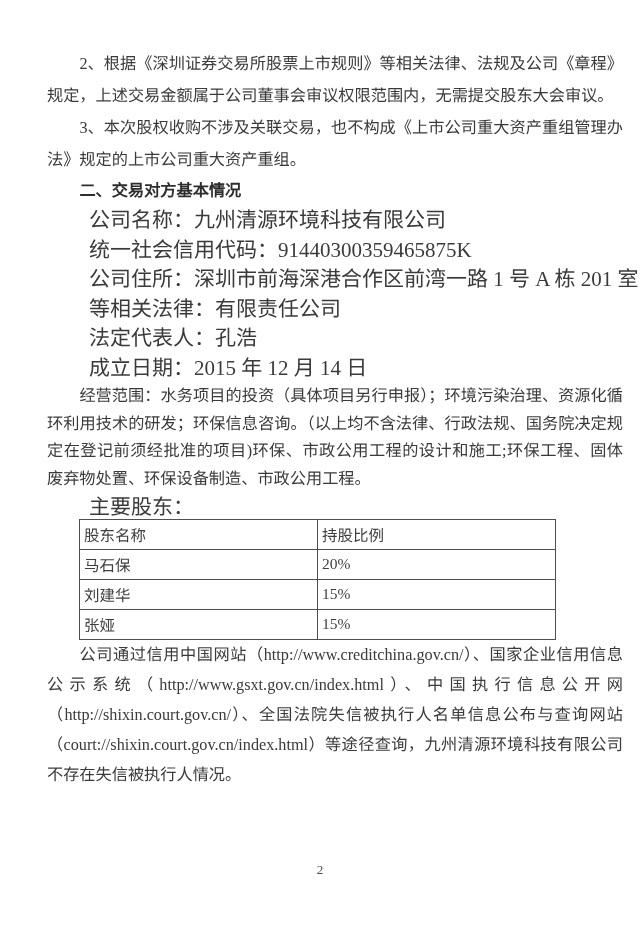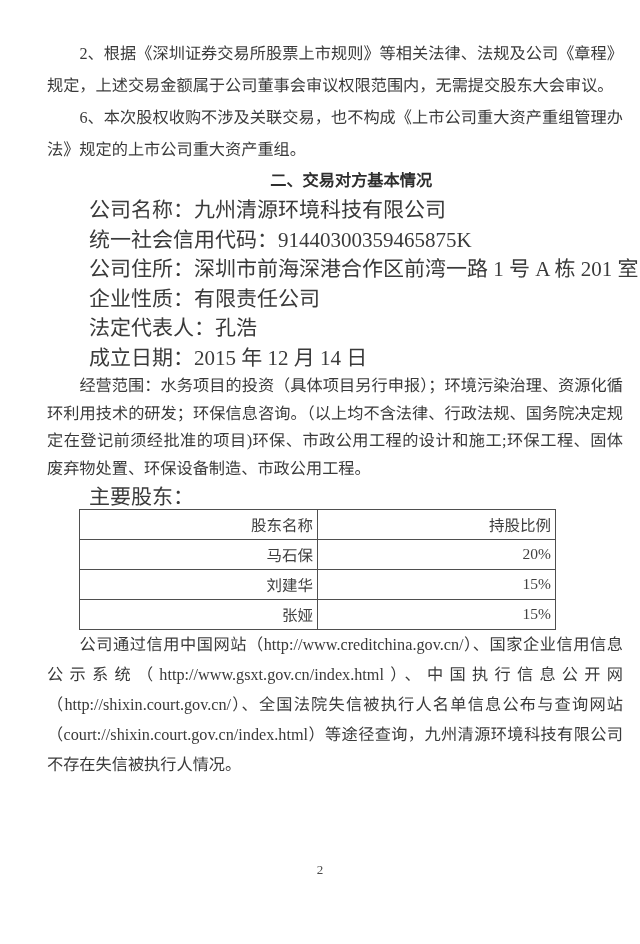--- a/index.html
+++ b/index.html
@@ -12,21 +12,21 @@
     height: 944px;
     font-family: "Liberation Serif", "DejaVu Serif", serif;
     color: #3a3a3a;
     overflow: hidden;
   }
   .page {
     position: relative;
     box-sizing: border-box;
     width: 640px;
     height: 900px;
-    padding: 38px 17px 0 47px;
+    padding: 48px 17px 0 47px;
     background: #ffffff;
   }
   .para {
     margin: 0;
     font-size: 16.2px;
     line-height: 32px;
     text-align: justify;
     text-indent: 2em;
   }
   .para.credit {
@@ -35,41 +35,40 @@
   .para.scope {
     line-height: 27.5px;
   }
   .heading {
     margin: 0;
     font-size: 16.2px;
     font-weight: bold;
     line-height: 30px;
     text-indent: 2em;
     color: #2e2e2e;
-    text-align: center;
   }
   .info {
     margin: 0;
     font-size: 21px;
     line-height: 29.5px;
     text-indent: 2em;
     white-space: nowrap;
   }
   table.shareholders {
     border-collapse: collapse;
     table-layout: fixed;
     width: 477px;
     margin: -4px 0 0 32px;
   }
   table.shareholders th,
   table.shareholders td {
     border: 1px solid #4f4f4f;
     height: 29px;
     padding: 0 4px;
-    text-align: right;
+    text-align: left;
     vertical-align: middle;
     font-size: 15.5px;
     font-weight: normal;
     color: #3f3f3f;
   }
   .page-number {
     position: absolute;
     bottom: 22px;
     left: 0;
     width: 100%;
@@ -78,28 +77,28 @@
     color: #4a4a4a;
   }
 </style>
 </head>
 <body>
 
 <div class="page">
 
   <p class="para">2、根据《深圳证券交易所股票上市规则》等相关法律、法规及公司《章程》规定，上述交易金额属于公司董事会审议权限范围内，无需提交股东大会审议。</p>
 
-  <p class="para">6、本次股权收购不涉及关联交易，也不构成《上市公司重大资产重组管理办法》规定的上市公司重大资产重组。</p>
+  <p class="para">3、本次股权收购不涉及关联交易，也不构成《上市公司重大资产重组管理办法》规定的上市公司重大资产重组。</p>
 
   <h2 class="heading">二、交易对方基本情况</h2>
 
   <p class="info">公司名称：九州清源环境科技有限公司</p>
   <p class="info">统一社会信用代码：91440300359465875K</p>
   <p class="info">公司住所：深圳市前海深港合作区前湾一路 1 号 A 栋 201 室</p>
-  <p class="info">企业性质：有限责任公司</p>
+  <p class="info">等相关法律：有限责任公司</p>
   <p class="info">法定代表人：孔浩</p>
   <p class="info">成立日期：2015 年 12 月 14 日</p>
 
   <p class="para scope">经营范围：水务项目的投资（具体项目另行申报）；环境污染治理、资源化循环利用技术的研发；环保信息咨询。（以上均不含法律、行政法规、国务院决定规定在登记前须经批准的项目)环保、市政公用工程的设计和施工;环保工程、固体废弃物处置、环保设备制造、市政公用工程。</p>
 
   <p class="info">主要股东：</p>
 
   <table class="shareholders">
     <thead>
       <tr>

